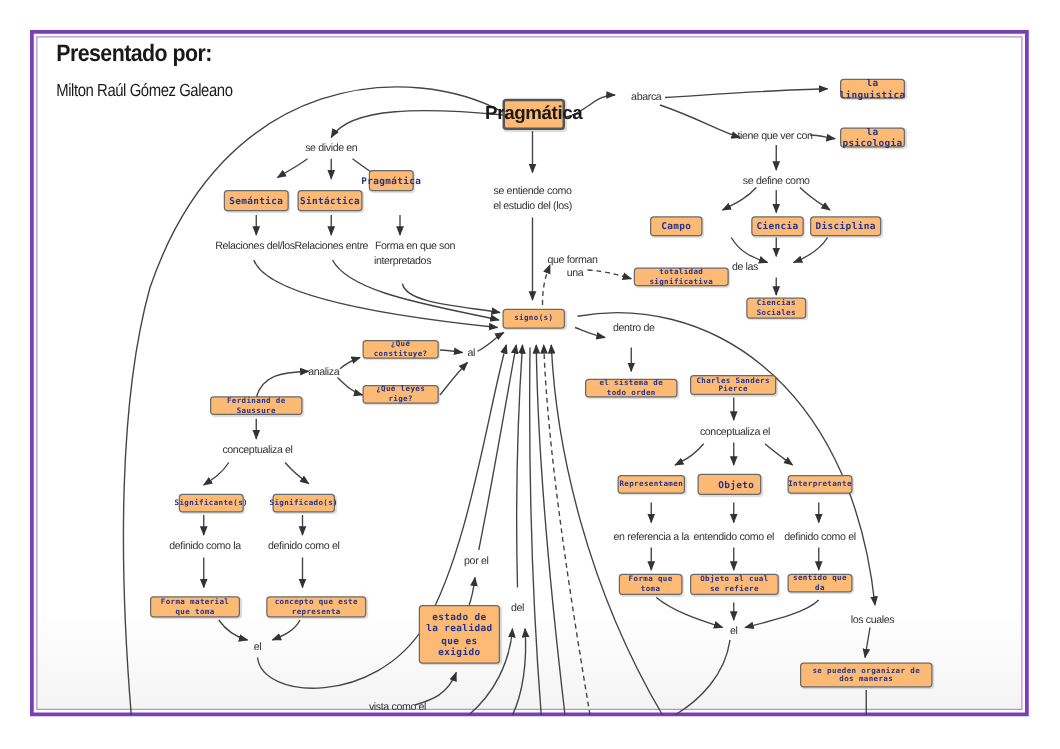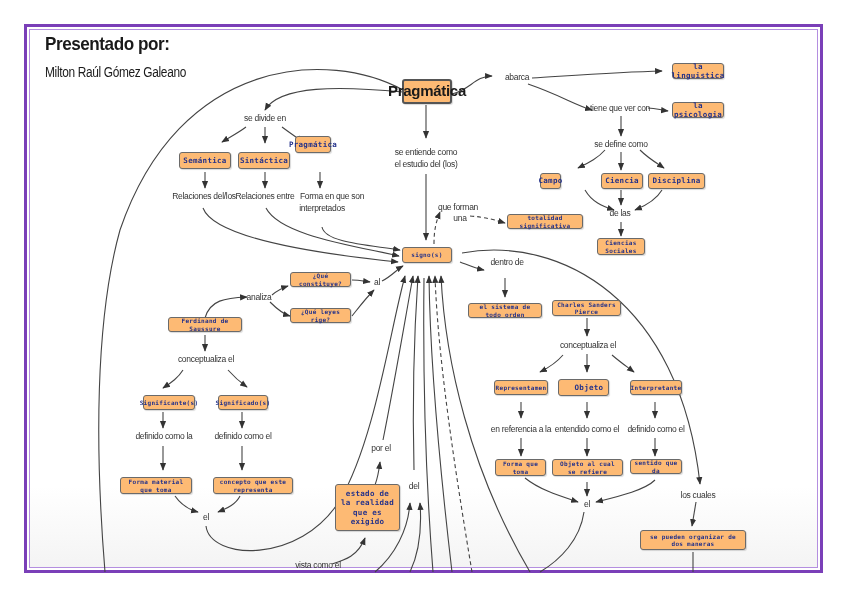--- a/index.html
+++ b/index.html
@@ -108,21 +108,21 @@
 
 <div class="title">Presentado por:</div>
 <div class="author">Milton Raúl Gómez Galeano</div>
 
 <div class="node root" style="left:402px;top:79px;width:50px;height:25px;">Pragmática</div>
 <div class="node big" style="left:672px;top:63px;width:52px;height:16px;">la linguistica</div>
 <div class="node big" style="left:672px;top:102px;width:52px;height:16px;">la psicologia</div>
 <div class="node big" style="left:179px;top:152px;width:52px;height:17px;">Semántica</div>
 <div class="node big" style="left:238px;top:152px;width:52px;height:17px;">Sintáctica</div>
 <div class="node big" style="left:295px;top:136px;width:36px;height:17px;">Pragmática</div>
-<div class="node big" style="left:540px;top:173px;width:21px;height:16px;">Campo</div>
+<div class="node big" style="left:520px;top:173px;width:42px;height:16px;">Campo</div>
 <div class="node big" style="left:601px;top:173px;width:42px;height:16px;">Ciencia</div>
 <div class="node big" style="left:648px;top:173px;width:57px;height:16px;">Disciplina</div>
 <div class="node" style="left:597px;top:238px;width:48px;height:17px;">Ciencias Sociales</div>
 <div class="node" style="left:507px;top:214px;width:76px;height:15px;">totalidad significativa</div>
 <div class="node" style="left:402px;top:247px;width:50px;height:16px;">signo(s)</div>
 <div class="node" style="left:290px;top:272px;width:61px;height:15px;">¿Qué constituye?</div>
 <div class="node" style="left:290px;top:308px;width:61px;height:15px;">¿Qué leyes rige?</div>
 <div class="node" style="left:168px;top:317px;width:74px;height:15px;">Ferdinand de Saussure</div>
 <div class="node" style="left:143px;top:395px;width:52px;height:15px;">Significante(s)</div>
 <div class="node" style="left:218px;top:395px;width:50px;height:15px;">Significado(s)</div>
@@ -135,21 +135,21 @@
 <div class="node big" style="left:558px;top:379px;width:51px;height:17px;padding-left:14px;">Objeto</div>
 <div class="node" style="left:630px;top:380px;width:52px;height:15px;">Interpretante</div>
 <div class="node" style="left:495px;top:459px;width:51px;height:17px;">Forma que toma</div>
 <div class="node" style="left:552px;top:459px;width:71px;height:17px;">Objeto al cual se refiere</div>
 <div class="node" style="left:630px;top:459px;width:52px;height:15px;">sentido que da</div>
 <div class="node" style="left:640px;top:530px;width:106px;height:20px;">se pueden organizar de dos maneras</div>
 
 <div class="lbl" style="left:517px;top:72px;">abarca</div>
 <div class="lbl" style="left:620px;top:103px;">tiene que ver con</div>
 <div class="lbl" style="left:621px;top:139px;">se define como</div>
-<div class="lbl" style="left:620px;top:208px;">de las</div>
+<div class="lbl" style="left:596px;top:208px;">de las</div>
 <div class="lbl" style="left:265px;top:113px;">se divide en</div>
 <div class="lbl" style="left:426px;top:147px;">se entiende como</div>
 <div class="lbl" style="left:426px;top:159px;">el estudio del (los)</div>
 <div class="lbl" style="left:204px;top:191px;">Relaciones del/los</div>
 <div class="lbl" style="left:265px;top:191px;">Relaciones entre</div>
 <div class="lbl" style="left:332px;top:191px;">Forma en que son</div>
 <div class="lbl" style="left:322px;top:203px;">interpretados</div>
 <div class="lbl" style="left:458px;top:202px;">que forman</div>
 <div class="lbl" style="left:460px;top:213px;">una</div>
 <div class="lbl" style="left:259px;top:292px;">analiza</div>

